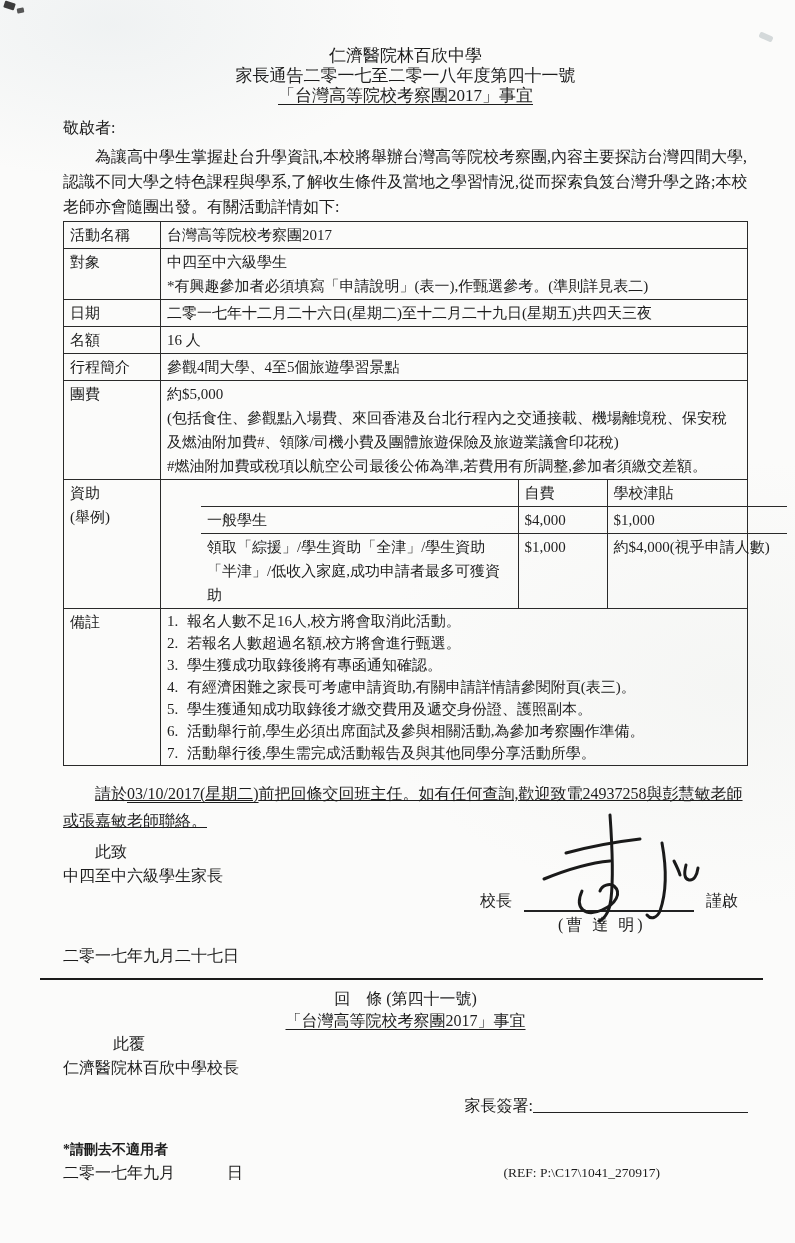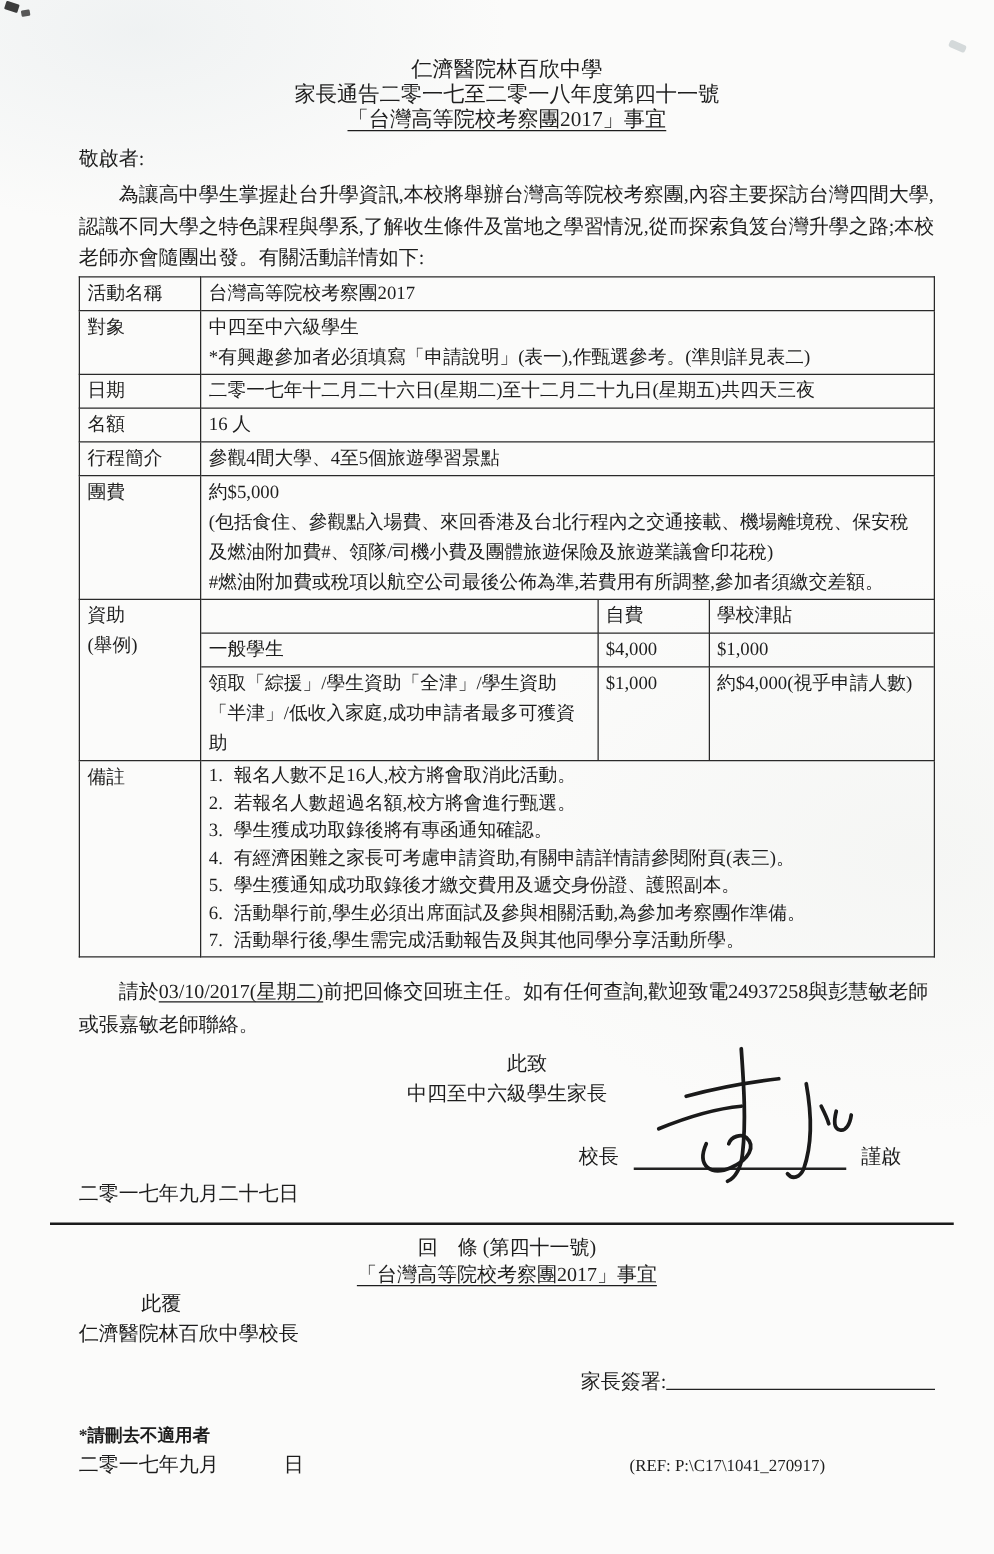--- a/index.html
+++ b/index.html
@@ -34,38 +34,38 @@
   table.info > tbody > tr > td {
     border:1.5px solid #2a2a2a;
     padding:1px 6px;
     vertical-align:top;
     line-height:24px;
     word-break:break-all;
   }
   td.lbl { width:97px; }
   td.nopad { padding:0 !important; }
 
-  table.sub { width:100%; border-collapse:collapse; }
+  table.sub { width:100%; border-collapse:collapse;margin-left:40px; }
   table.sub td { border:1px solid #2a2a2a; padding:1px 6px; line-height:24px; vertical-align:top; word-break:break-all; }
   table.sub tr:first-child td { border-top:none; }
   table.sub tr:last-child td { border-bottom:none; }
   table.sub td:first-child { border-left:none; }
   table.sub td:last-child { border-right:none; }
   table.sub td.d { width:317px; }
   table.sub td.m { width:89px; }
 
   .rk { display:flex; line-height:22px; }
   .rknum { width:20px; flex:0 0 20px; }
 
-  .closing { margin-top:14px; line-height:27px; text-indent:32px; }
-
-  .sign-row { position:relative; height:100px; margin-top:6px;text-align:center; }
+  .closing { margin-top:14px; line-height:27px; text-indent:32px;text-decoration:underline; }
+
+  .sign-row { position:relative; height:100px; margin-top:6px; }
   .cc-label { margin-left:32px; line-height:24px; }
   .cc-target { line-height:24px; }
-  .principal { position:absolute; right:17px; bottom:4px; width:268px;margin-top:27px; }
+  .principal { position:absolute; right:0; bottom:4px; width:268px;margin-top:27px; }
   .p-row { display:flex; align-items:flex-end; gap:12px; }
   .p-line { width:170px; border-bottom:2px solid #232323; height:18px; }
   .p-name { margin-left:78px; margin-top:3px; letter-spacing:3px; }
   .signature { position:absolute; left:34px; top:-78px; width:190px; height:115px; }
 
   .notice-date { margin-top:4px; line-height:24px; }
 
   .divider { border:none; border-top:2px solid #1b1b1b; margin:10px -15px 0 -23px; }
 
   .slip-title { text-align:center; margin-top:8px; line-height:22px; }
@@ -212,20 +212,21 @@
         <path d="M 68 78 C 60 96 72 104 88 97 C 102 91 108 80 100 73 C 96 70 88 72 86 78"></path>
         <path d="M 148 30 C 152 52 153 78 146 98 C 143 105 137 107 133 102"></path>
         <path d="M 160 48 C 163 54 165 58 166 62"></path>
         <path d="M 172 52 C 170 60 170 66 175 67 C 180 68 183 62 184 55"></path>
       </svg>
       <div class="p-row">
         <span>校長</span>
         <span class="p-line"></span>
         <span>謹啟</span>
       </div>
+      <div class="p-name">(曹 達 明)</div>
     </div>
   </div>
 
   <div class="notice-date">二零一七年九月二十七日</div>
 
   <hr class="divider">
 
   <div class="slip-title">回　條 (第四十一號)</div>
   <div class="slip-subject u">「台灣高等院校考察團2017」事宜</div>
 

